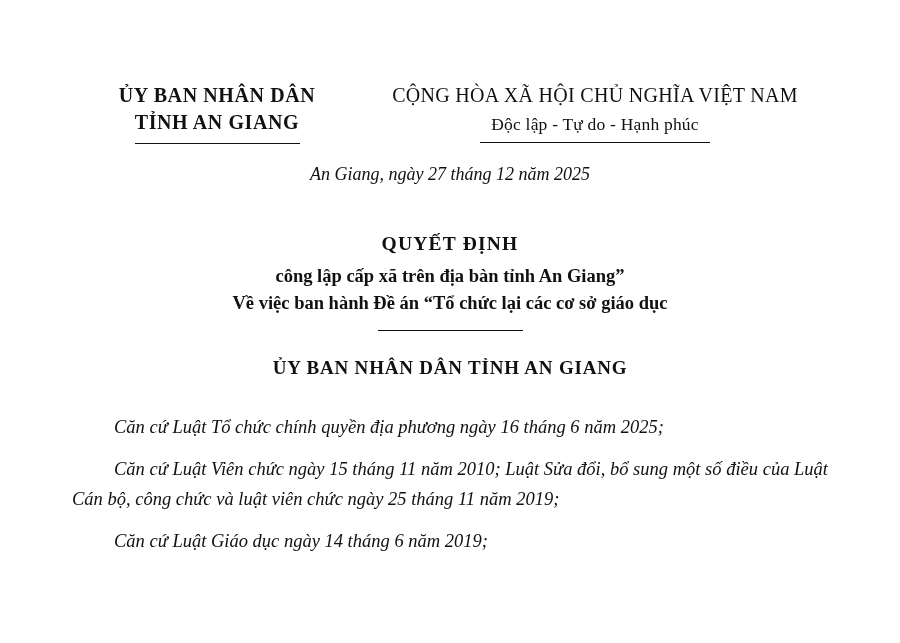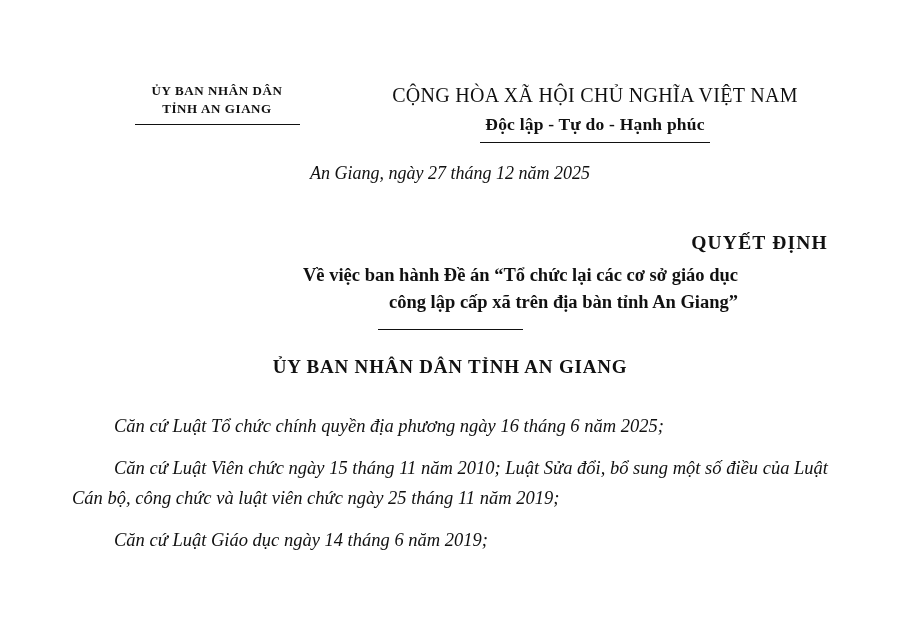--- a/index.html
+++ b/index.html
@@ -33,35 +33,35 @@
     text-align: center;
     padding-top: 12px;
   }
   .header-right {
     flex: 1;
     text-align: center;
     padding-top: 12px;
   }
   .org-name {
     font-weight: bold;
-    font-size: 13px;
+    font-size: 20px;
     letter-spacing: 0.6px;
     line-height: 1.35;
   }
   .org-name .line2 {
     display: block;
   }
   .nation {
     font-weight: normal;
     font-size: 20px;
     letter-spacing: 0.3px;
     line-height: 1.35;
   }
   .motto {
-    font-weight: bold;
+    font-weight: normal;
     font-size: 17.5px;
     margin-top: 5px;
     letter-spacing: 0.2px;
   }
   .rule {
     height: 1px;
     background: #111;
     margin: 7px auto 0 auto;
   }
   .rule-left { width: 165px; }
@@ -81,21 +81,21 @@
   .date-place {
     flex: 1;
     text-align: center;
     font-style: italic;
     font-size: 18px;
   }
 
   
   .title-block {
     margin-top: 48px;
-    text-align: right;
+    text-align: center;
   }
   .decision-word {
     font-weight: bold;
     font-size: 19.5px;
     letter-spacing: 1.2px;
   }
   .decision-about {
     font-weight: bold;
     font-size: 18.5px;
     line-height: 1.45;
@@ -151,22 +151,22 @@
     </div>
   </div>
 
   <div class="subhead">
     <div class="date-place">An Giang, ngày  27  tháng 12  năm 2025</div>
   </div>
 
   <div class="title-block">
     <div class="decision-word">QUYẾT ĐỊNH</div>
     <div class="decision-about">
+      <div>công lập cấp xã trên địa bàn tỉnh An Giang”</div>
       <div>Về việc ban hành Đề án “Tổ chức lại các cơ sở giáo dục</div>
-      <div>công lập cấp xã trên địa bàn tỉnh An Giang”</div>
     </div>
     <div class="rule-title"></div>
   </div>
 
   <div class="issuer">ỦY BAN NHÂN DÂN TỈNH AN GIANG</div>
 
   <div class="body">
     <p>Căn cứ Luật Tổ chức chính quyền địa phương ngày 16 tháng 6 năm 2025;</p>
     <p>Căn cứ Luật Viên chức ngày 15 tháng 11 năm 2010; Luật Sửa đổi, bổ sung một số điều của Luật Cán bộ, công chức và luật viên chức ngày 25 tháng 11 năm 2019;</p>
     <p>Căn cứ Luật Giáo dục ngày 14 tháng 6 năm 2019;</p>

